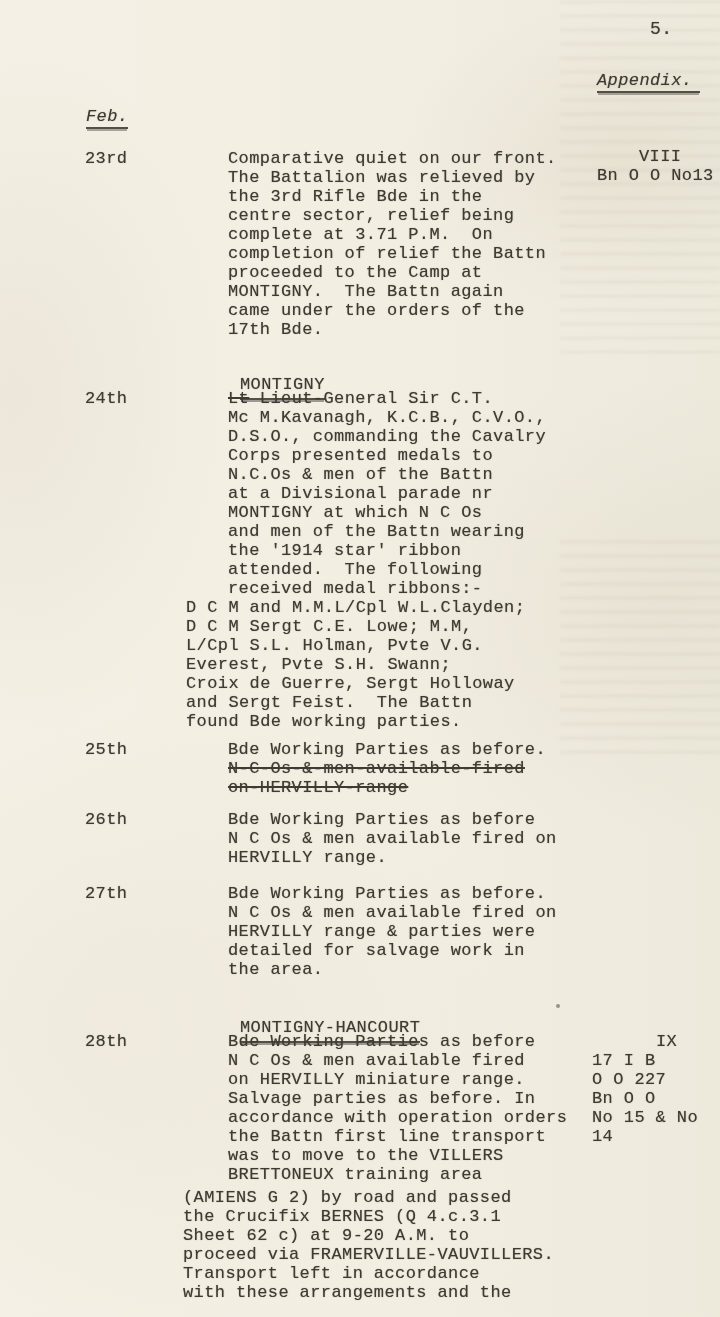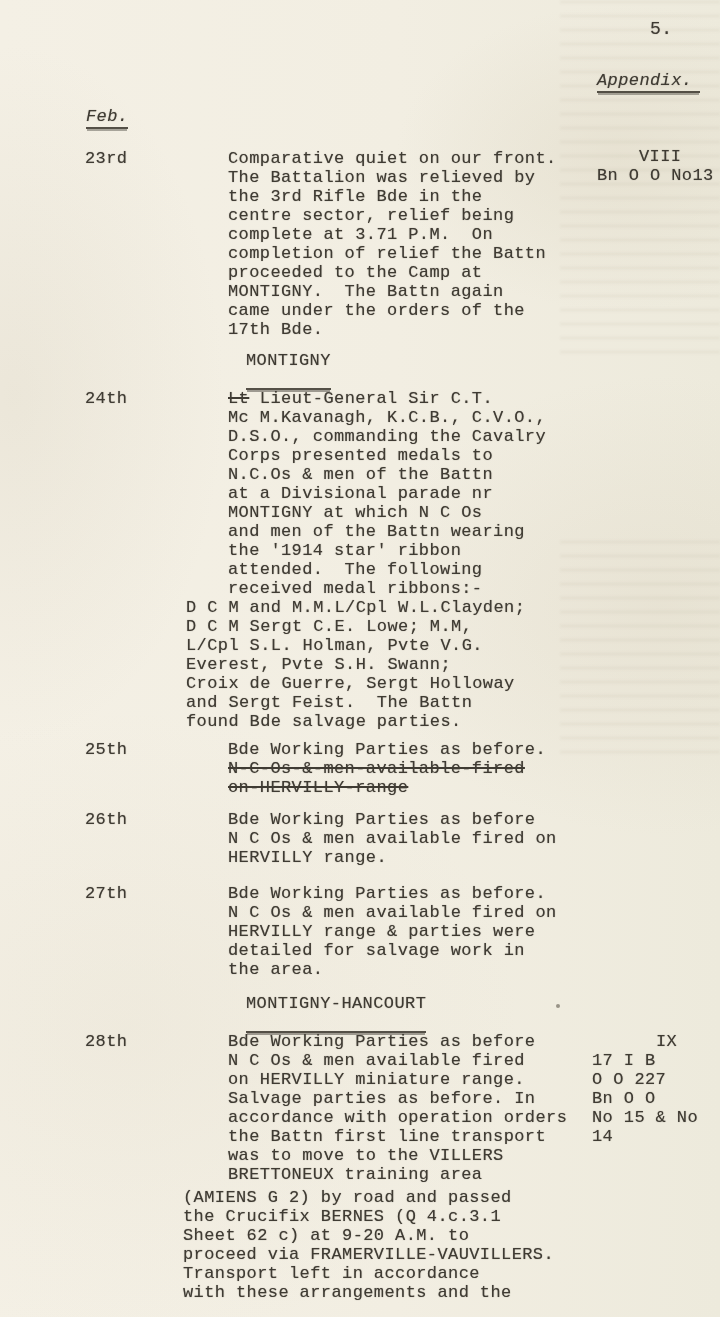--- a/index.html
+++ b/index.html
@@ -14,23 +14,24 @@
       linear-gradient(90deg,#f4f0e5 0%,#f2eee2 55%,#edeadc 100%);
     font-family:"Liberation Mono","DejaVu Sans Mono",monospace;
     font-size:17px;line-height:19px;letter-spacing:0.4px;
     color:#3f3b33;
   }
   .txt{text-shadow:0 0 1px rgba(62,57,47,0.55);}
   .line{white-space:pre;min-height:19px;}
   .abs{position:absolute;}
   .date{position:absolute;left:85px;}
   .heading{
-    position:absolute;left:246px;padding-bottom:18px;
+    position:absolute;left:240px;padding-bottom:4px;
     border-bottom:2px solid rgba(56,52,44,0.85);
     box-shadow:0 3px 0 -1px rgba(56,52,44,0.45);
+    margin-top:24px;
   }
   .underlined{
     padding-bottom:1px;
     border-bottom:2px solid rgba(56,52,44,0.85);
     box-shadow:0 3px 0 -1px rgba(56,52,44,0.40);
     font-style:italic;
   }
   .pn{position:absolute;left:650px;top:20px;font-size:18px;}
   .appendix{position:absolute;left:597px;top:71px;padding-right:8px;}
   .month{position:absolute;left:86px;top:107px;}
@@ -95,21 +96,21 @@
         <div class="line">received medal ribbons:-</div>
       </div>
   </div>
   <div class="abs txt" style="top:598px;left:186px">
       <div class="line">D C M and M.M.L/Cpl W.L.Clayden;</div>
       <div class="line">D C M Sergt C.E. Lowe; M.M,</div>
       <div class="line">L/Cpl S.L. Holman, Pvte V.G.</div>
       <div class="line">Everest, Pvte S.H. Swann;</div>
       <div class="line">Croix de Guerre, Sergt Holloway</div>
       <div class="line">and Sergt Feist.  The Battn</div>
-      <div class="line">found Bde salvage parties.</div>
+      <div class="line">found Bde working parties.</div>
     </div>
 
   <div class="date txt" style="top:740px">25th</div>
   <div class="abs txt" style="top:740px;left:228px">
     <div class="line">Bde Working Parties as before.</div>
     <div>
         <div class="line strike">N-C-Os-&amp;-men-available-fired</div>
         <div class="line strike">on-HERVILLY-range</div>
       </div>
   </div>

